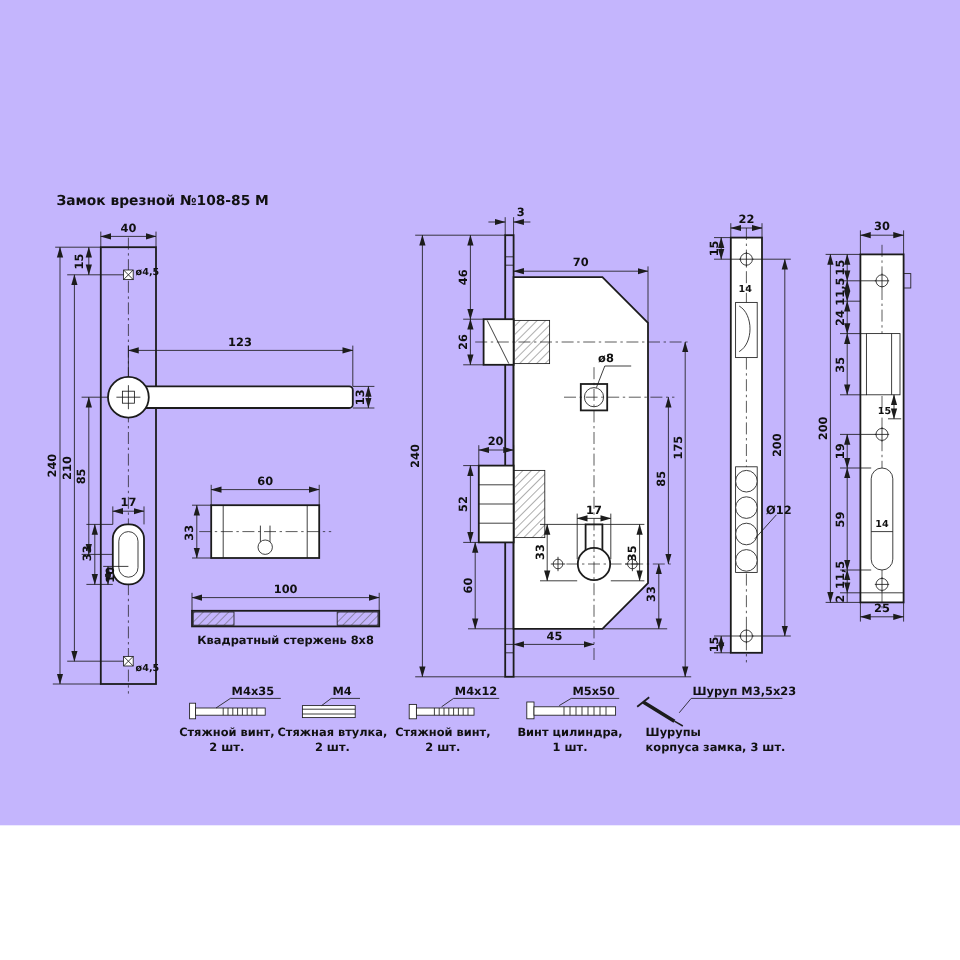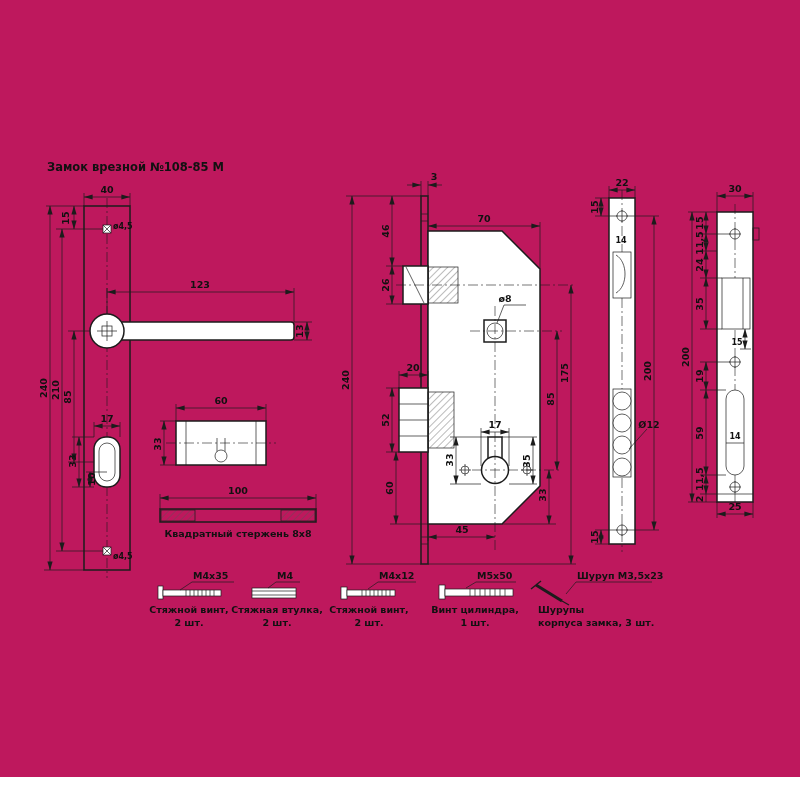--- a/index.html
+++ b/index.html
@@ -1,16 +1,16 @@
 <!DOCTYPE html>
 <html><head>
 <meta charset="utf-8">
 <style>
   html,body{margin:0;padding:0;background:#fff;}
-  .page{width:800px;height:777px;background:#be185d;position:relative;font-family:"DejaVu Sans",sans-serif;}
+  .page{width:800px;height:688px;background:#c4b5fd;position:relative;font-family:"DejaVu Sans",sans-serif;}
   svg{display:block;}
   .ol{fill:none;stroke:#1c1c1c;stroke-width:1.5;}
   .olw{fill:#fff;stroke:#1c1c1c;stroke-width:1.5;}
   .th{fill:none;stroke:#1c1c1c;stroke-width:0.7;}
   .thw{fill:#fff;stroke:#1c1c1c;stroke-width:0.7;}
   .dim{fill:none;stroke:#1c1c1c;stroke-width:0.7;}
   .cl{fill:none;stroke:#1c1c1c;stroke-width:0.6;stroke-dasharray:10 3 2 3;}
   .hat{fill:url(#hatch);stroke:#1c1c1c;stroke-width:0.7;}
   text.d{font:600 9.5px "DejaVu Sans",sans-serif;fill:#111;text-anchor:middle;}
   text.d8{font:600 8px "DejaVu Sans",sans-serif;fill:#111;}

